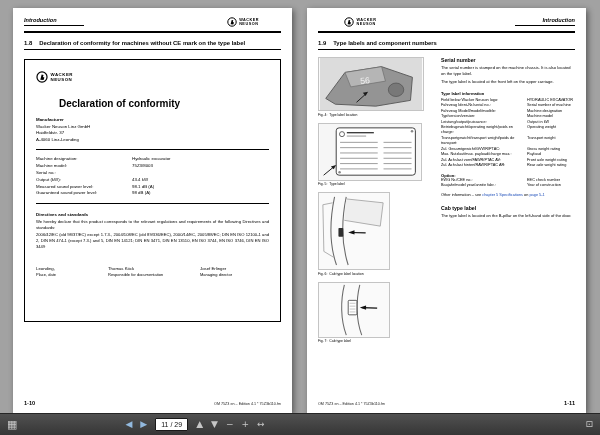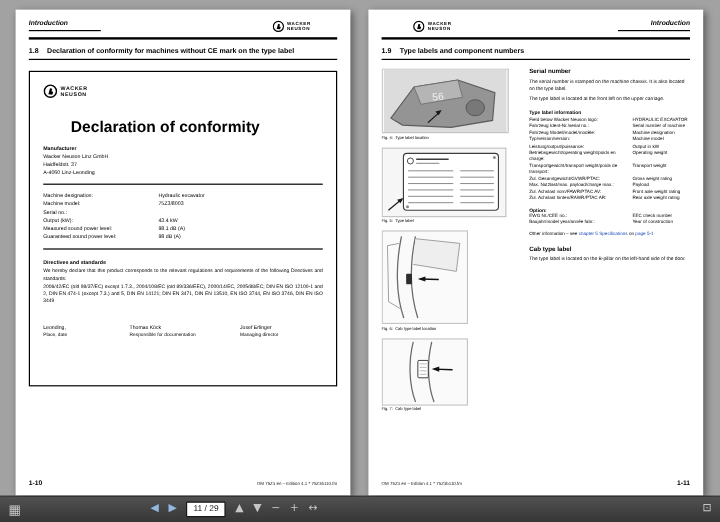--- a/index.html
+++ b/index.html
@@ -18,21 +18,21 @@
   .wn-logo{display:inline-flex;align-items:center;gap:2.5px;}
   #page-left .doc-header .wn-logo{margin-right:22px;}
   #page-right .doc-header .wn-logo{margin-left:26px;}
   .wn-words{display:flex;flex-direction:column;font-weight:bold;font-size:3.8px;
             letter-spacing:.5px;line-height:1.15;}
   .sec-head{display:flex;gap:7px;align-items:baseline;font-weight:bold;font-size:5.9px;
             margin-top:7px;border-bottom:1px solid #000;padding-bottom:3px;}
 
   .decl-box{border:1px solid #000;margin-top:9px;height:263px;padding:9px 11px;}
   .decl-box .wn-words{font-size:4.4px;}
-  .decl-title{font-size:13px;font-weight:bold;margin-top:11px;padding-left:23px;}
+  .decl-title{font-size:10px;font-weight:bold;margin-top:11px;padding-left:23px;}
   .h-sm{font-size:4.4px;font-weight:bold;margin-top:8px;margin-bottom:1.5px;}
   .t-sm{font-size:4.4px;line-height:1.5;}
   .rule{border:none;border-top:1px solid #000;margin:6px 0;}
   .prod-row{display:flex;font-size:4.4px;line-height:1.55;}
   .prod-row .lbl{width:96px;flex:none;}
   .dir-p{font-size:4.15px;line-height:1.42;margin-top:1.5px;text-align:justify;}
   .sig-wrap{display:flex;margin-top:16px;font-size:4.3px;line-height:1.5;}
   .sig-c1{width:72px;flex:none;}
   .sig-col{width:92px;flex:none;}
   .sig-role{font-size:4px;}

